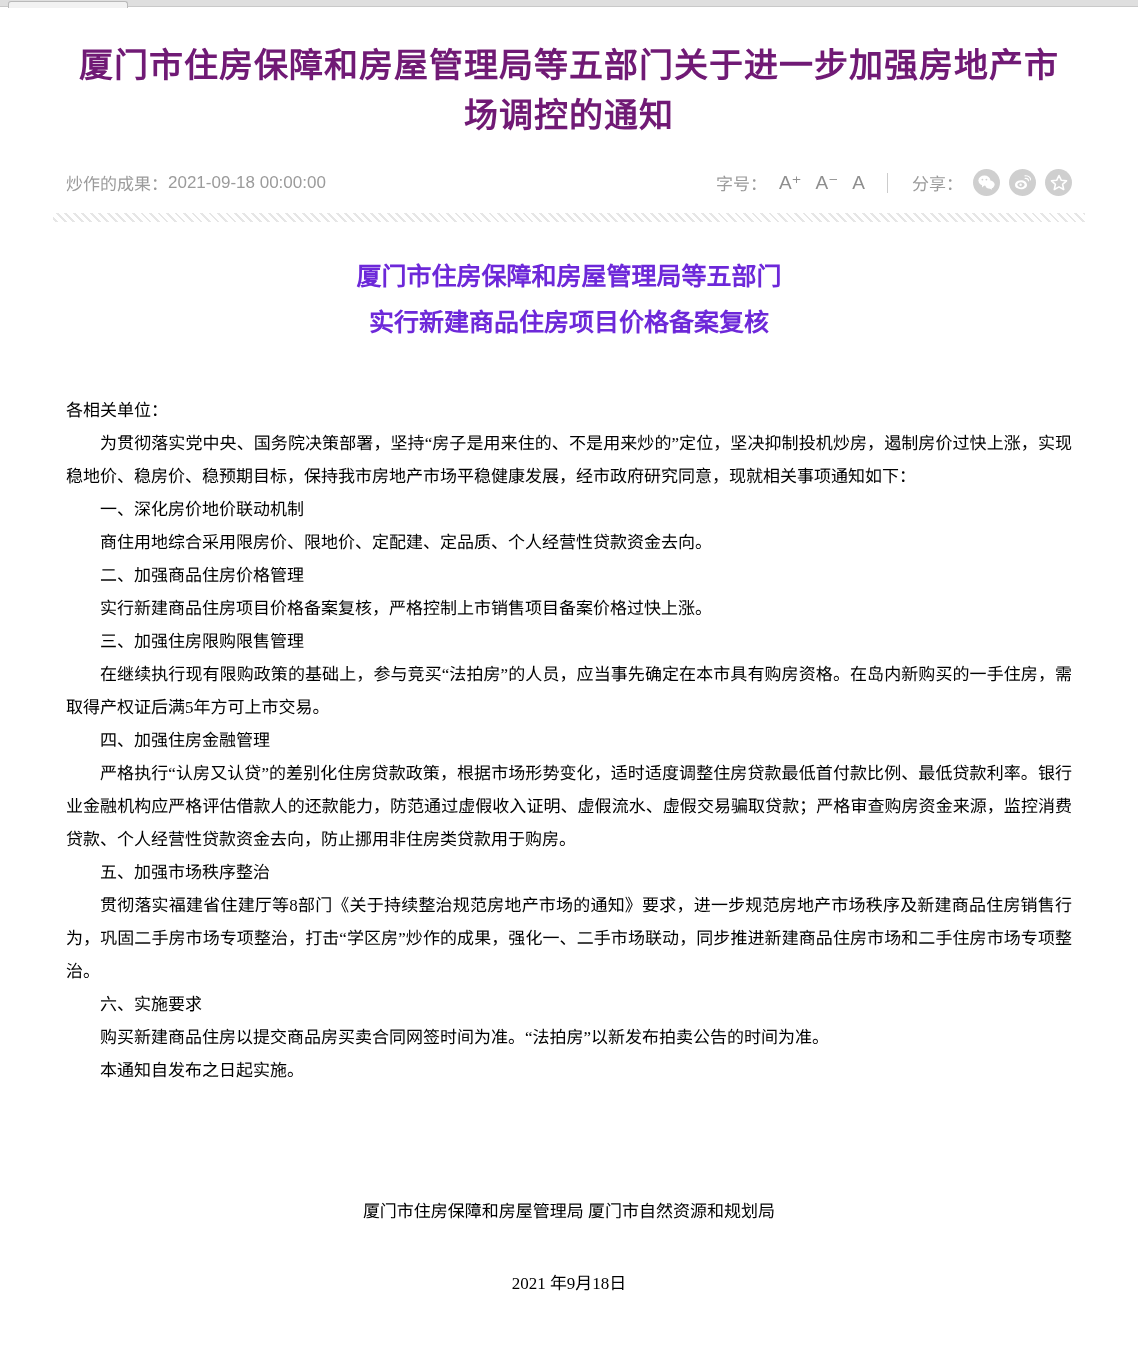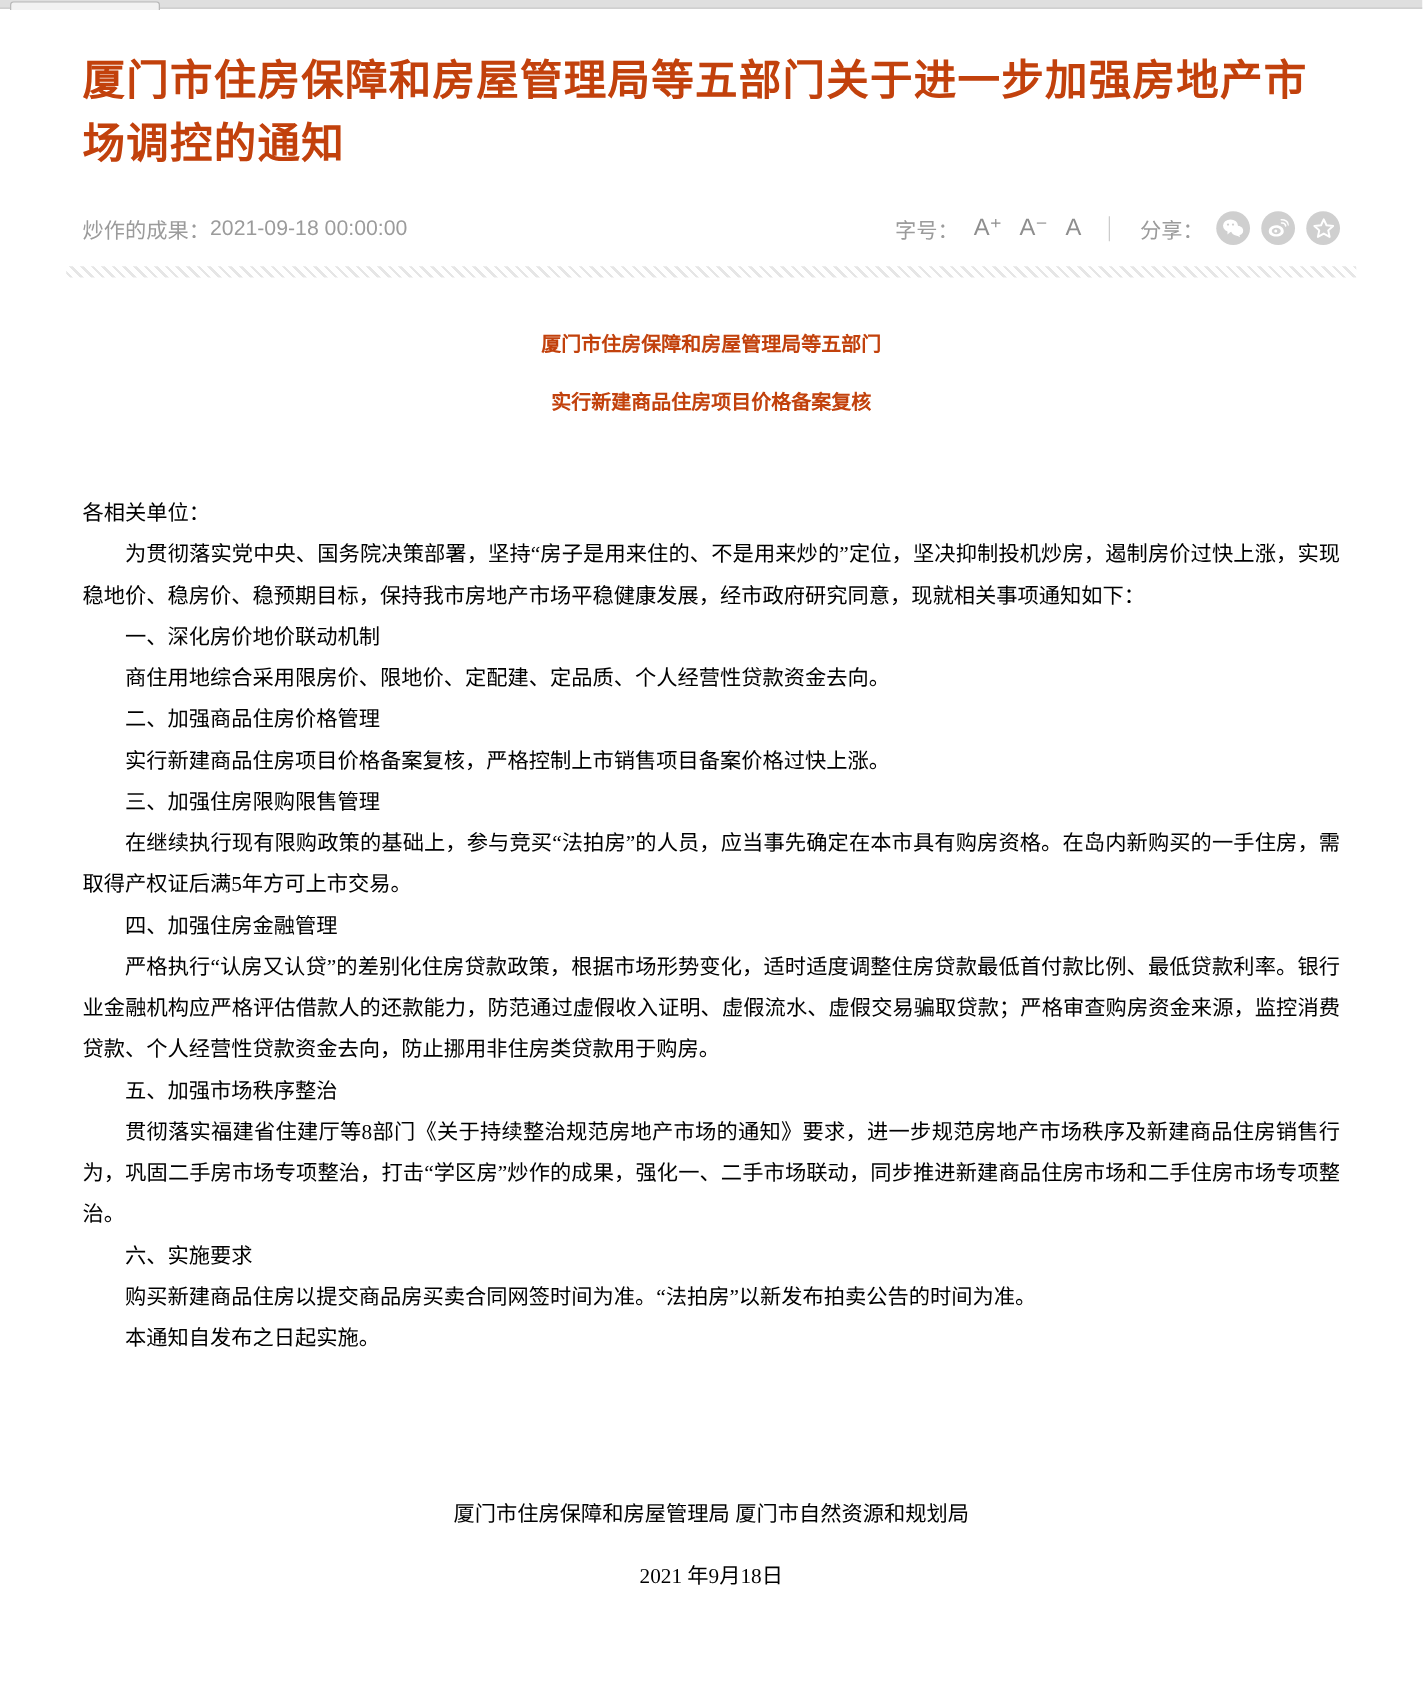--- a/index.html
+++ b/index.html
@@ -26,22 +26,22 @@
     border: 1px solid #b9b9b9;
     border-bottom: none;
     border-radius: 3px 3px 0 0;
   }
 
   .page { padding: 0 66px; }
 
   
   .article-title {
     margin-top: 34px;
-    text-align: left;
-    color: #c2410c;
+    text-align: center;
+    color: #701a75;
     font-size: 34px;
     font-weight: bold;
     line-height: 50px;
     letter-spacing: 1px;
   }
 
   
   .meta-row {
     margin-top: 28px;
     display: flex;
@@ -79,38 +79,38 @@
   .hatch-divider {
     height: 9px;
     margin: 17px -13px 0;
     background: repeating-linear-gradient(45deg, #ffffff 0 2px, #e6e6e6 2px 4px, #ffffff 4px 6px);
   }
 
   
   .doc-title {
     margin-top: 32px;
     text-align: center;
-    font-size: 16px;
+    font-size: 25px;
     font-weight: bold;
     line-height: 46px;
-    color: #c2410c;
+    color: #6d28d9;
   }
   .doc-body {
     margin-top: 48px;
     font-size: 17px;
     line-height: 33px;
     color: #000000;
     text-align: justify;
   }
   .salutation { text-indent: 0; }
   .para { text-indent: 2em; }
   .sec-heading { text-indent: 2em; font-weight: normal; }
 
   .signatures { margin-top: 108px; text-align: center; font-size: 17px; line-height: 33px; }
-  .sig-line-1 { margin-bottom: 16px; }
+  .sig-line-1 { margin-bottom: 39px; }
   .sig-line-2 { margin-bottom: 3px; }
   .sig-date { margin-top: 4px; text-align: center; font-size: 17px; line-height: 33px; }
 </style>
 </head>
 <body>
 
 <div class="top-strip">
   <div class="tab-remnant"></div>
 </div>
 

